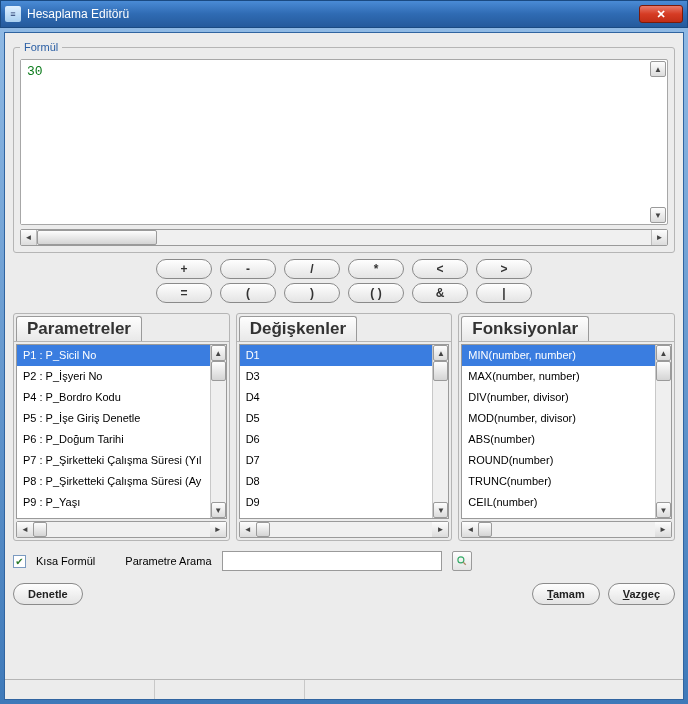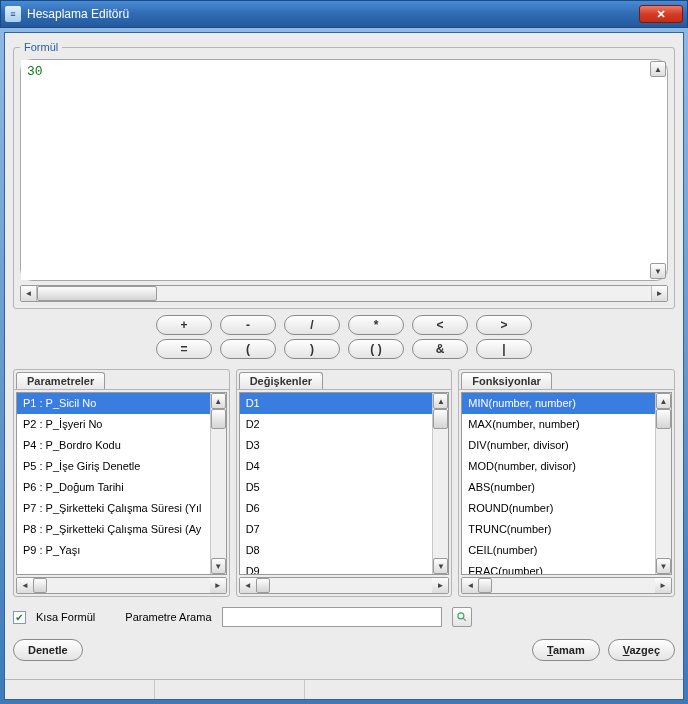--- a/index.html
+++ b/index.html
@@ -57,22 +57,22 @@
     border-radius:3px;
     padding:6px;
   }
   fieldset.formul legend {
     color:#2a5ea4; font-size:11px; padding:0 4px;
   }
   .editor-wrap {
     position:relative;
     border:1px solid #a7a7a7;
     background:#fff;
-    height:222px;
-    border-radius:12px;
+    height:166px;
+    border-radius:2px;
   }
   .editor {
     width: calc(100% - 18px);
     height:100%;
     border:none;
     outline:none;
     resize:none;
     font-family: "Courier New", monospace;
     font-size:13px;
     padding:4px 6px;
@@ -129,21 +129,21 @@
     height:228px;
   }
   .panel .tabbar{
     display:flex;padding:2px 2px 0 2px;
     border-bottom:1px solid #b5b5b5;
   }
   .panel .tab{
     background:linear-gradient(#fefefe,#e8e8e8);
     border:1px solid #9a9a9a;border-bottom:none;
     border-radius:3px 3px 0 0;
-    padding:2px 10px;font-size:11px;font-weight:bold;color:#333;
+    padding:2px 10px;font-size:17px;font-weight:bold;color:#333;
     cursor:pointer;
   }
   .listwrap{
     flex:1;margin:2px;position:relative;
     border:1px solid #9a9a9a;background:#fff;
     overflow:hidden;
   }
   .list{
     position:absolute;left:0;top:0;right:16px;bottom:0;
     overflow:hidden;
@@ -303,21 +303,20 @@
         </div>
       </div>
 
       <div class="panel">
         <div class="tabbar">
             <div class="tab">Değişkenler</div>
           </div>
         <div class="listwrap">
           <div class="list" id="list-vars">
               <div class="item sel">D1</div>
-              <div class="item">D2</div>
               <div class="item">D3</div>
               <div class="item">D4</div>
               <div class="item">D5</div>
               <div class="item">D6</div>
               <div class="item">D7</div>
               <div class="item">D8</div>
               <div class="item">D9</div>
             </div>
           <div class="list-vsc">
             <div class="ar">▲</div>

